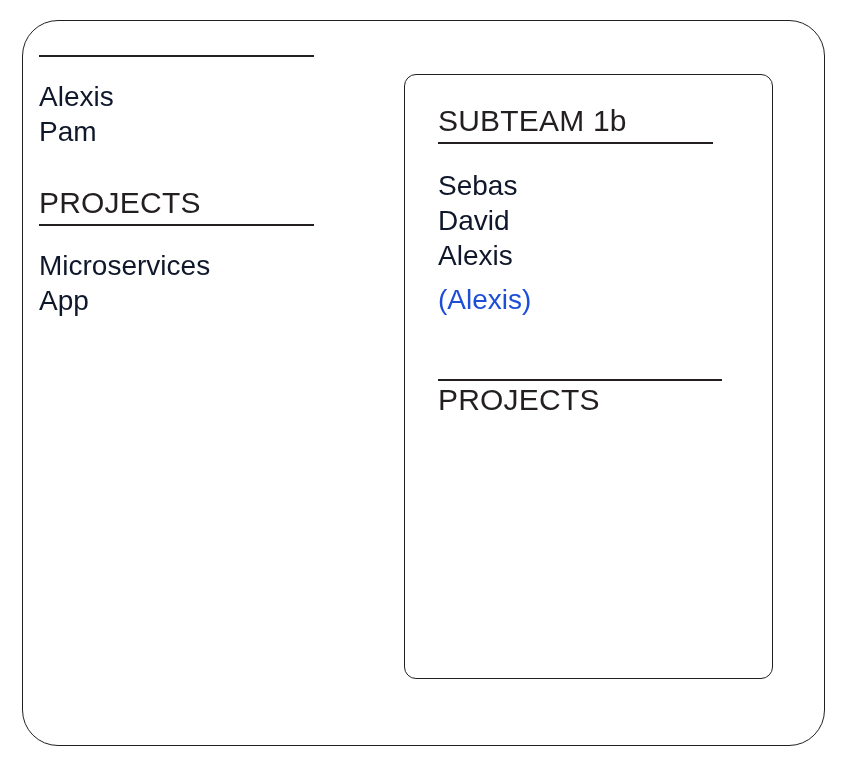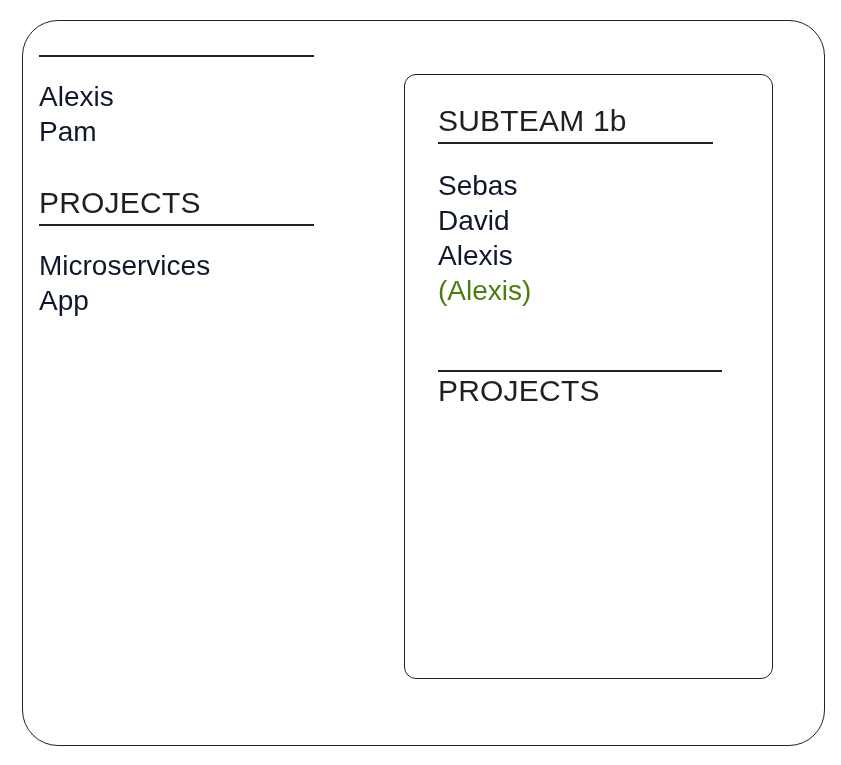--- a/index.html
+++ b/index.html
@@ -98,21 +98,22 @@
 
   .name-item {
     font-size: 28px;
     line-height: 35px;
     color: #0f172a;
     white-space: nowrap;
     font-weight: 400;
   }
 
   .name-item.inherited {
-    color: #4d7c0f;
+    color: #1d4ed8;
+    margin-top: 9px;
   }
 
   
   .gap-after-rule { height: 22px; }
   .gap-before-projects { height: 36px; }
   .gap-after-projects-rule { height: 22px; }
 
   .sub-gap-after-rule { height: 24px; }
   .sub-gap-before-projects { height: 62px; }
   .sub-gap-after-projects { height: 26px; }

